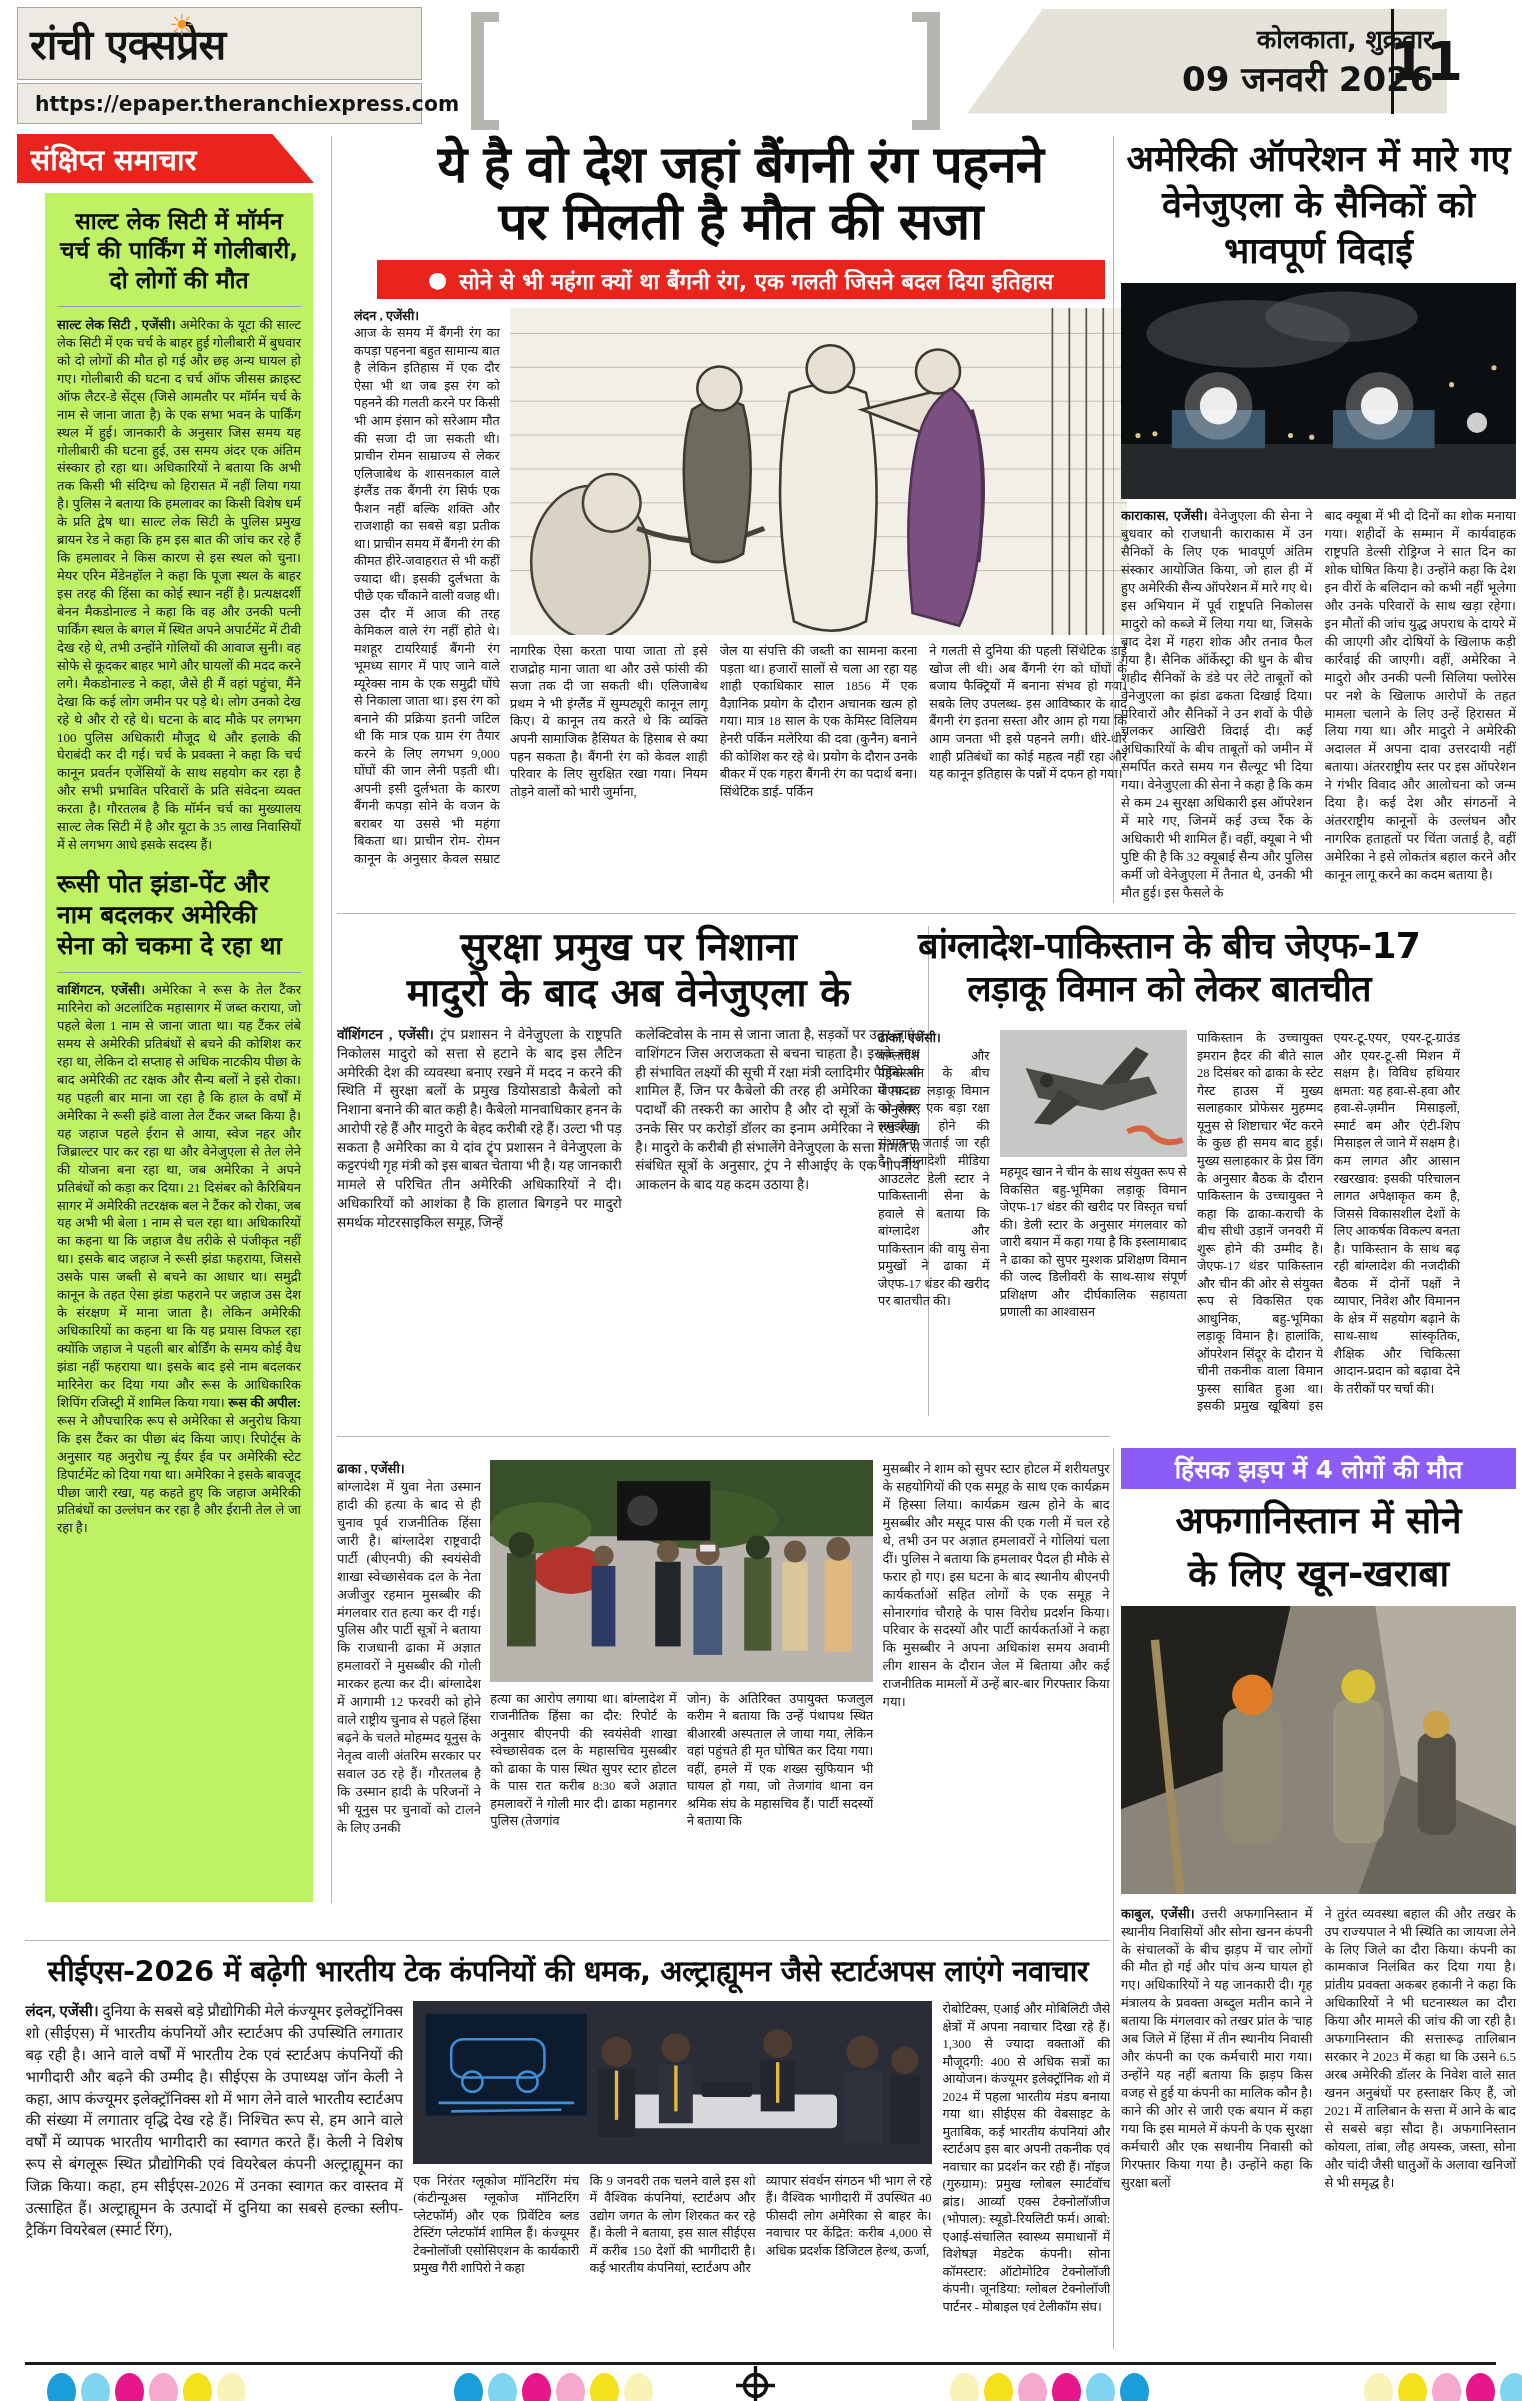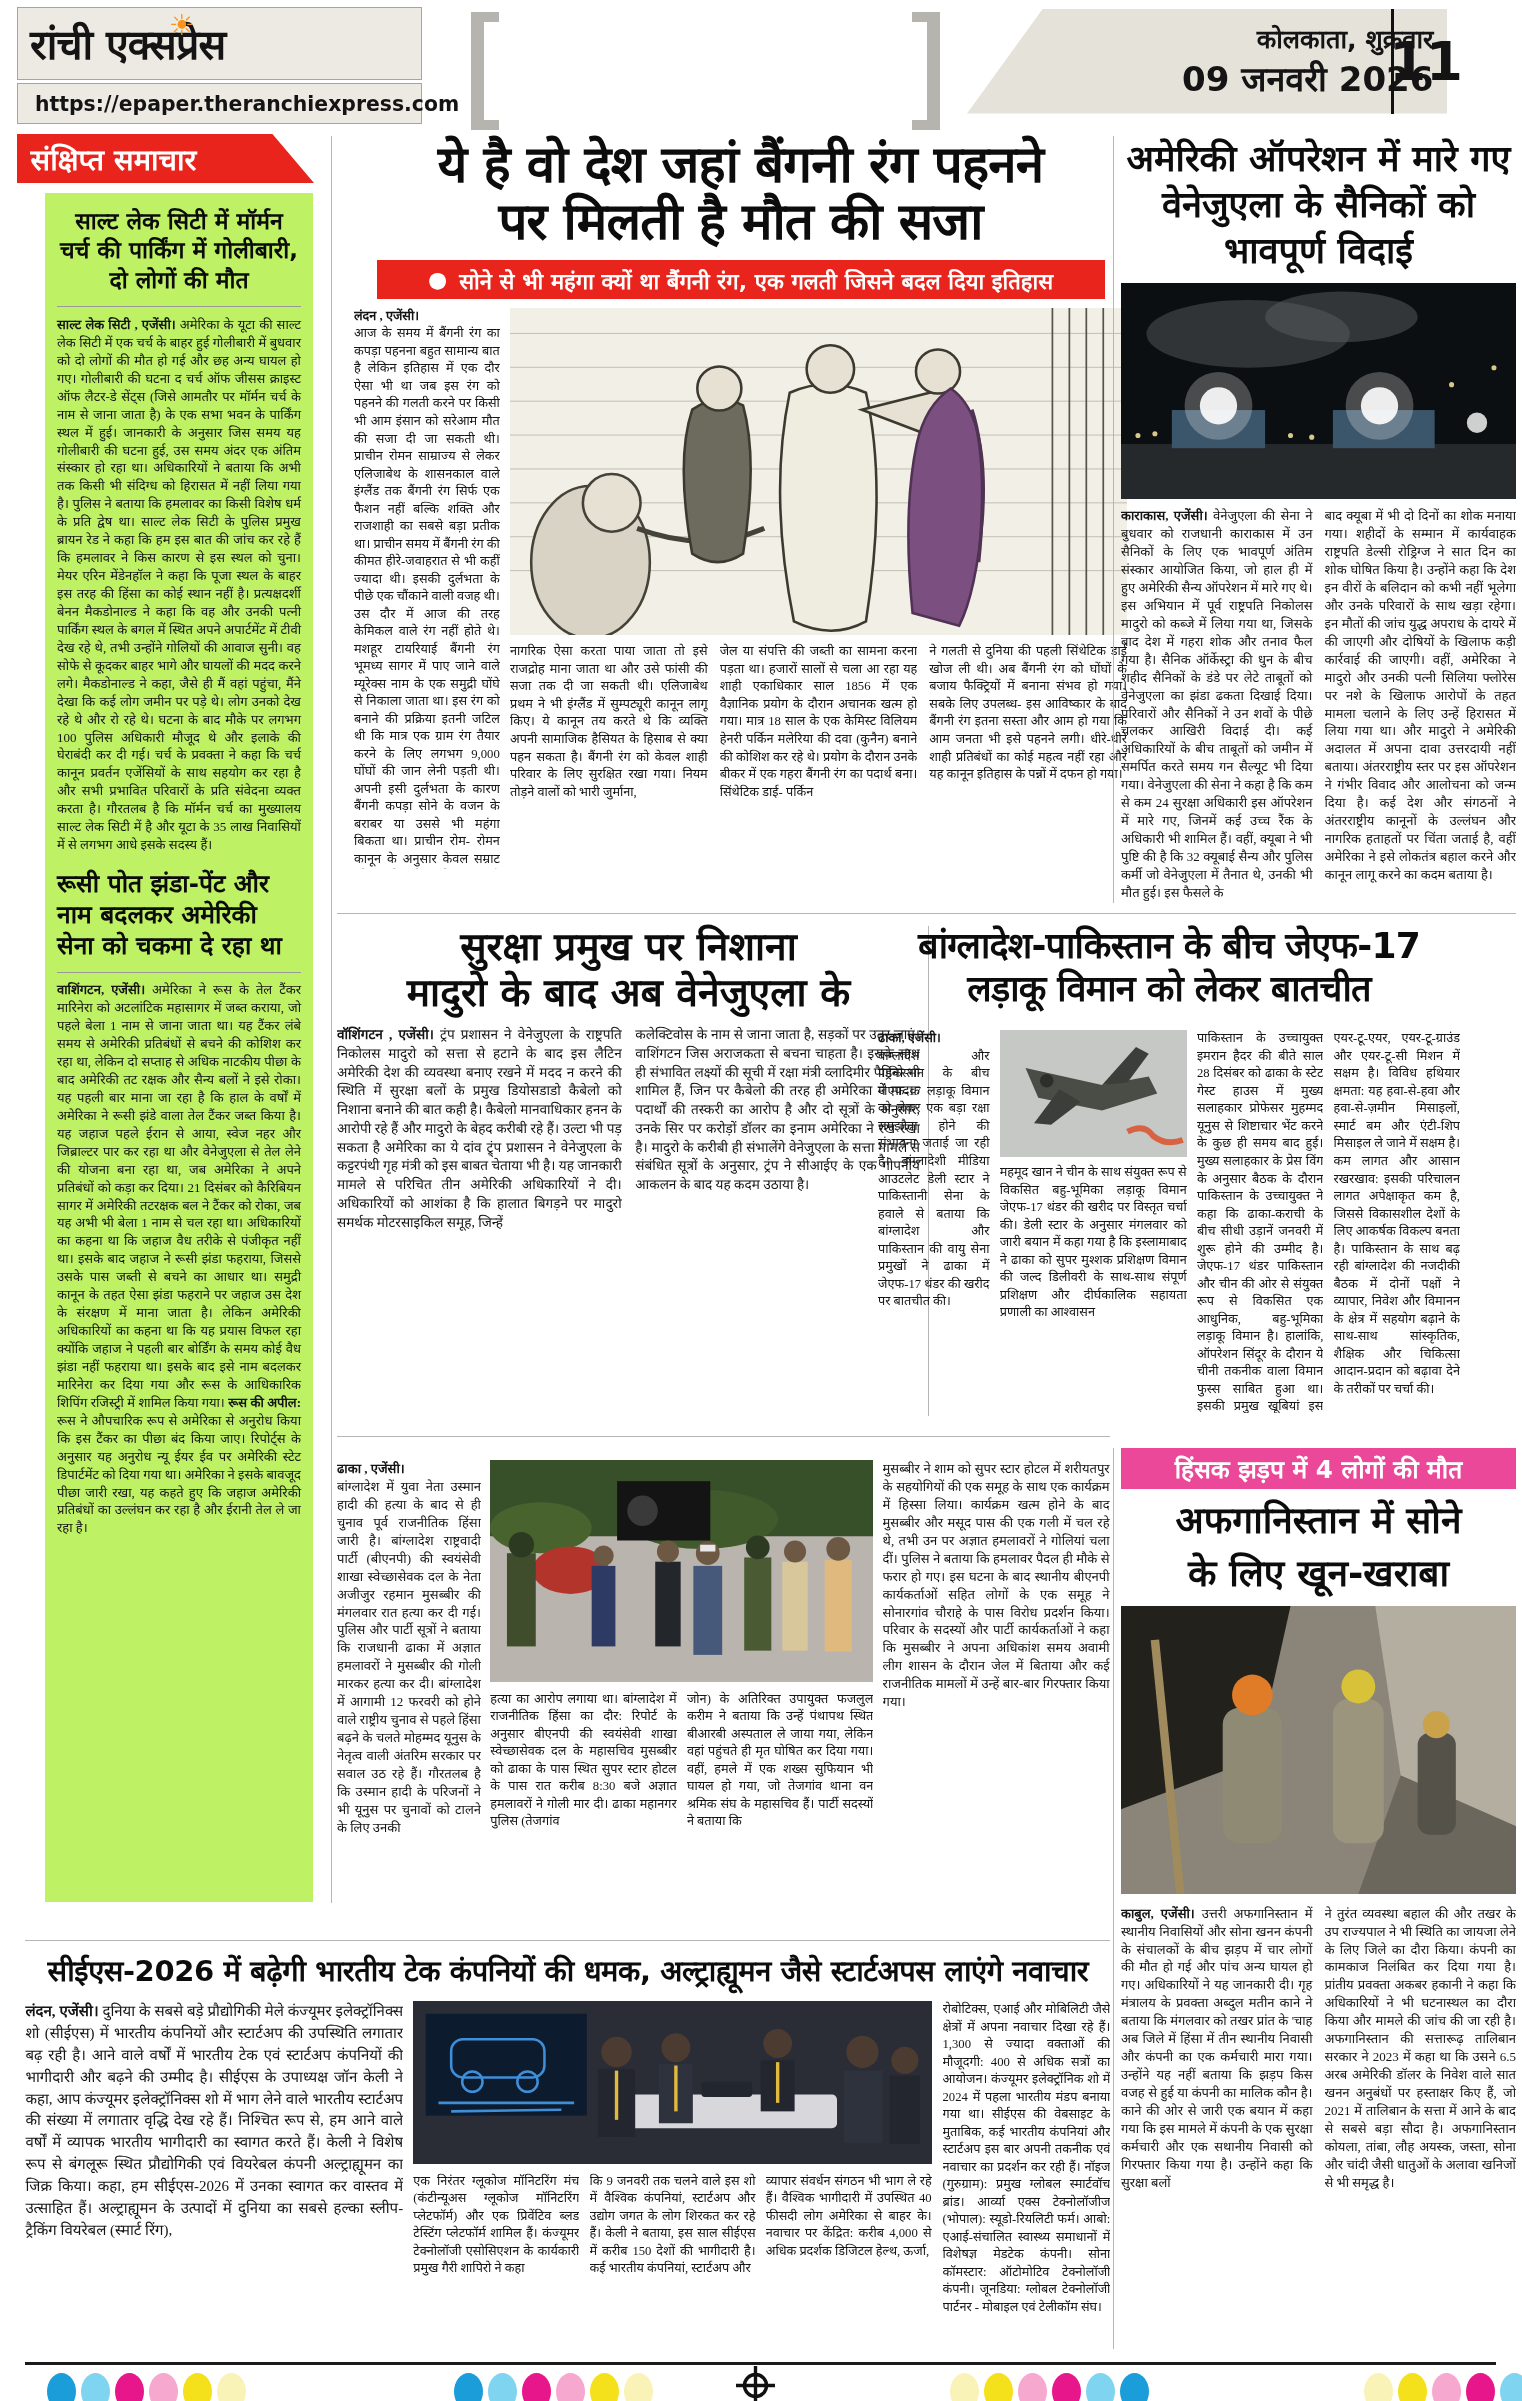--- a/index.html
+++ b/index.html
@@ -81,21 +81,21 @@
   .bnp .h1{font-size:47px;text-align:center;line-height:1.1;}
   .bnp-body{display:flex;gap:9.3px;margin-top:12px;}
   .bnp-c1{width:144px;height:407px;font-size:13px;}
   .bnp-mid{width:383px;}
   .bnp-img{width:383px;height:222px;background:#ddd;}
   .bnp-under{display:flex;gap:10.2px;margin-top:8.5px;}
   .bnp-under .col{width:187px;height:166px;font-size:12.7px;}
   .bnp-r{width:227px;height:407px;font-size:13px;}
   
   .afg{left:1121px;top:1448px;width:395px;height:901px;}
-  .afg-kicker{width:395px;height:41px;background:#ec4899;color:#fff;display:flex;align-items:center;
+  .afg-kicker{width:395px;height:41px;background:#8b5cf6;color:#fff;display:flex;align-items:center;
               justify-content:center;font-family:"DejaVu Sans",sans-serif;font-weight:700;font-size:24.6px;}
   .afg .h1{font-size:37px;text-align:center;line-height:1.22;margin-top:8.5px;}
   .afg-img{width:395px;height:288px;background:#777;margin:10.2px 0;}
   .afg-cols{display:flex;gap:12px;}
   .afg-cols .col{width:192px;height:437px;font-size:13px;}
   
   .ces{left:25.4px;top:1950px;width:1085px;height:397px;}
   .ces .h1{font-size:29px;text-align:center;white-space:nowrap;letter-spacing:-0.4px;}
   .ces-body{display:flex;gap:10.2px;margin-top:12px;}
   .ces-c1{width:378px;height:332px;font-size:15px;line-height:1.46;}

